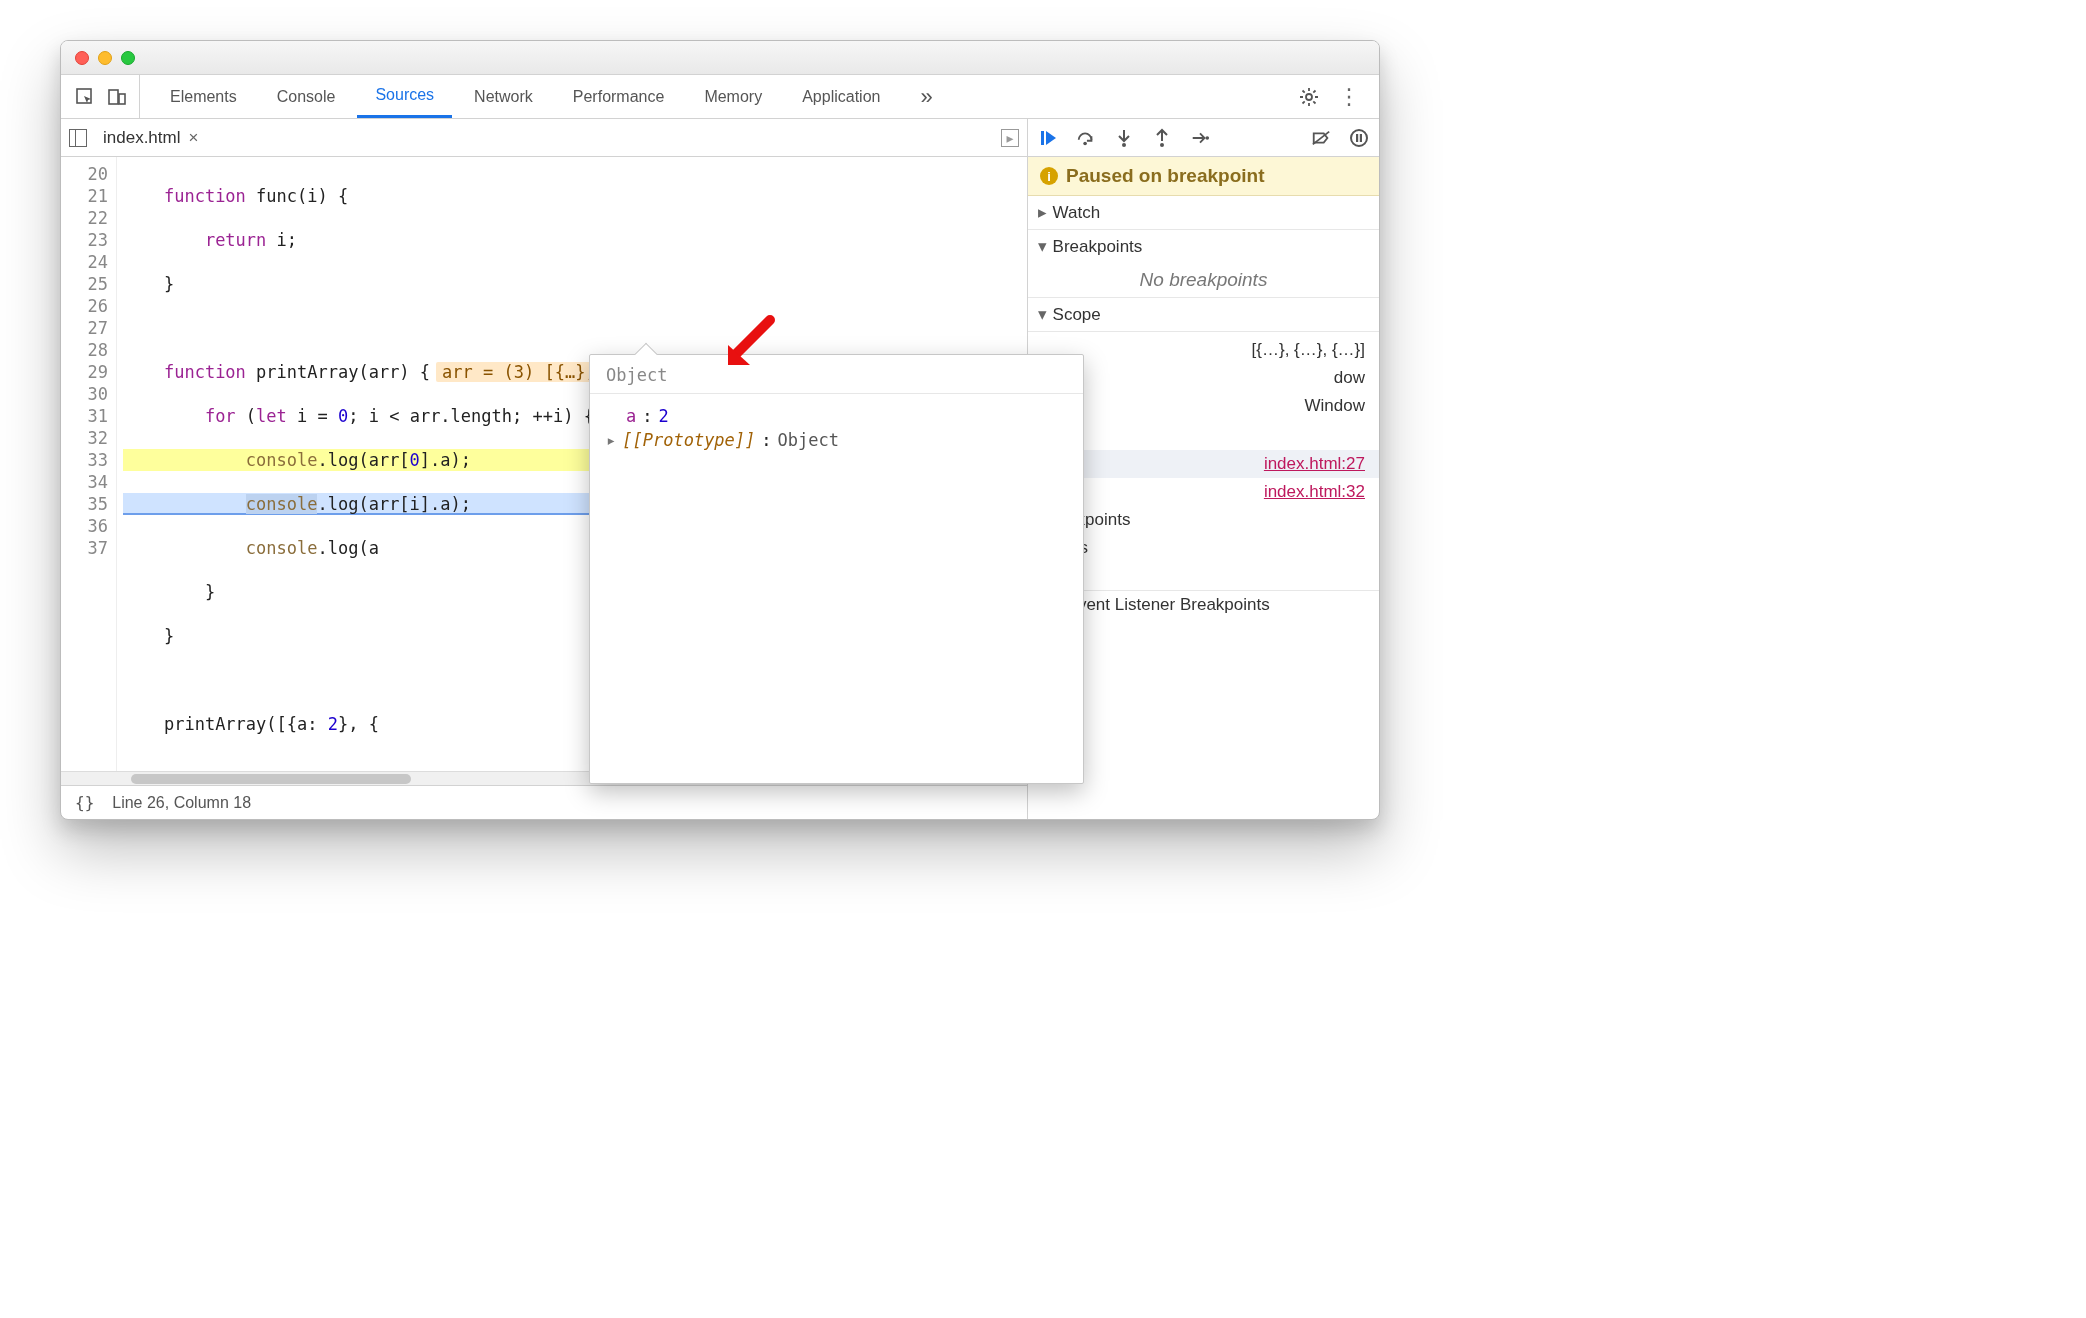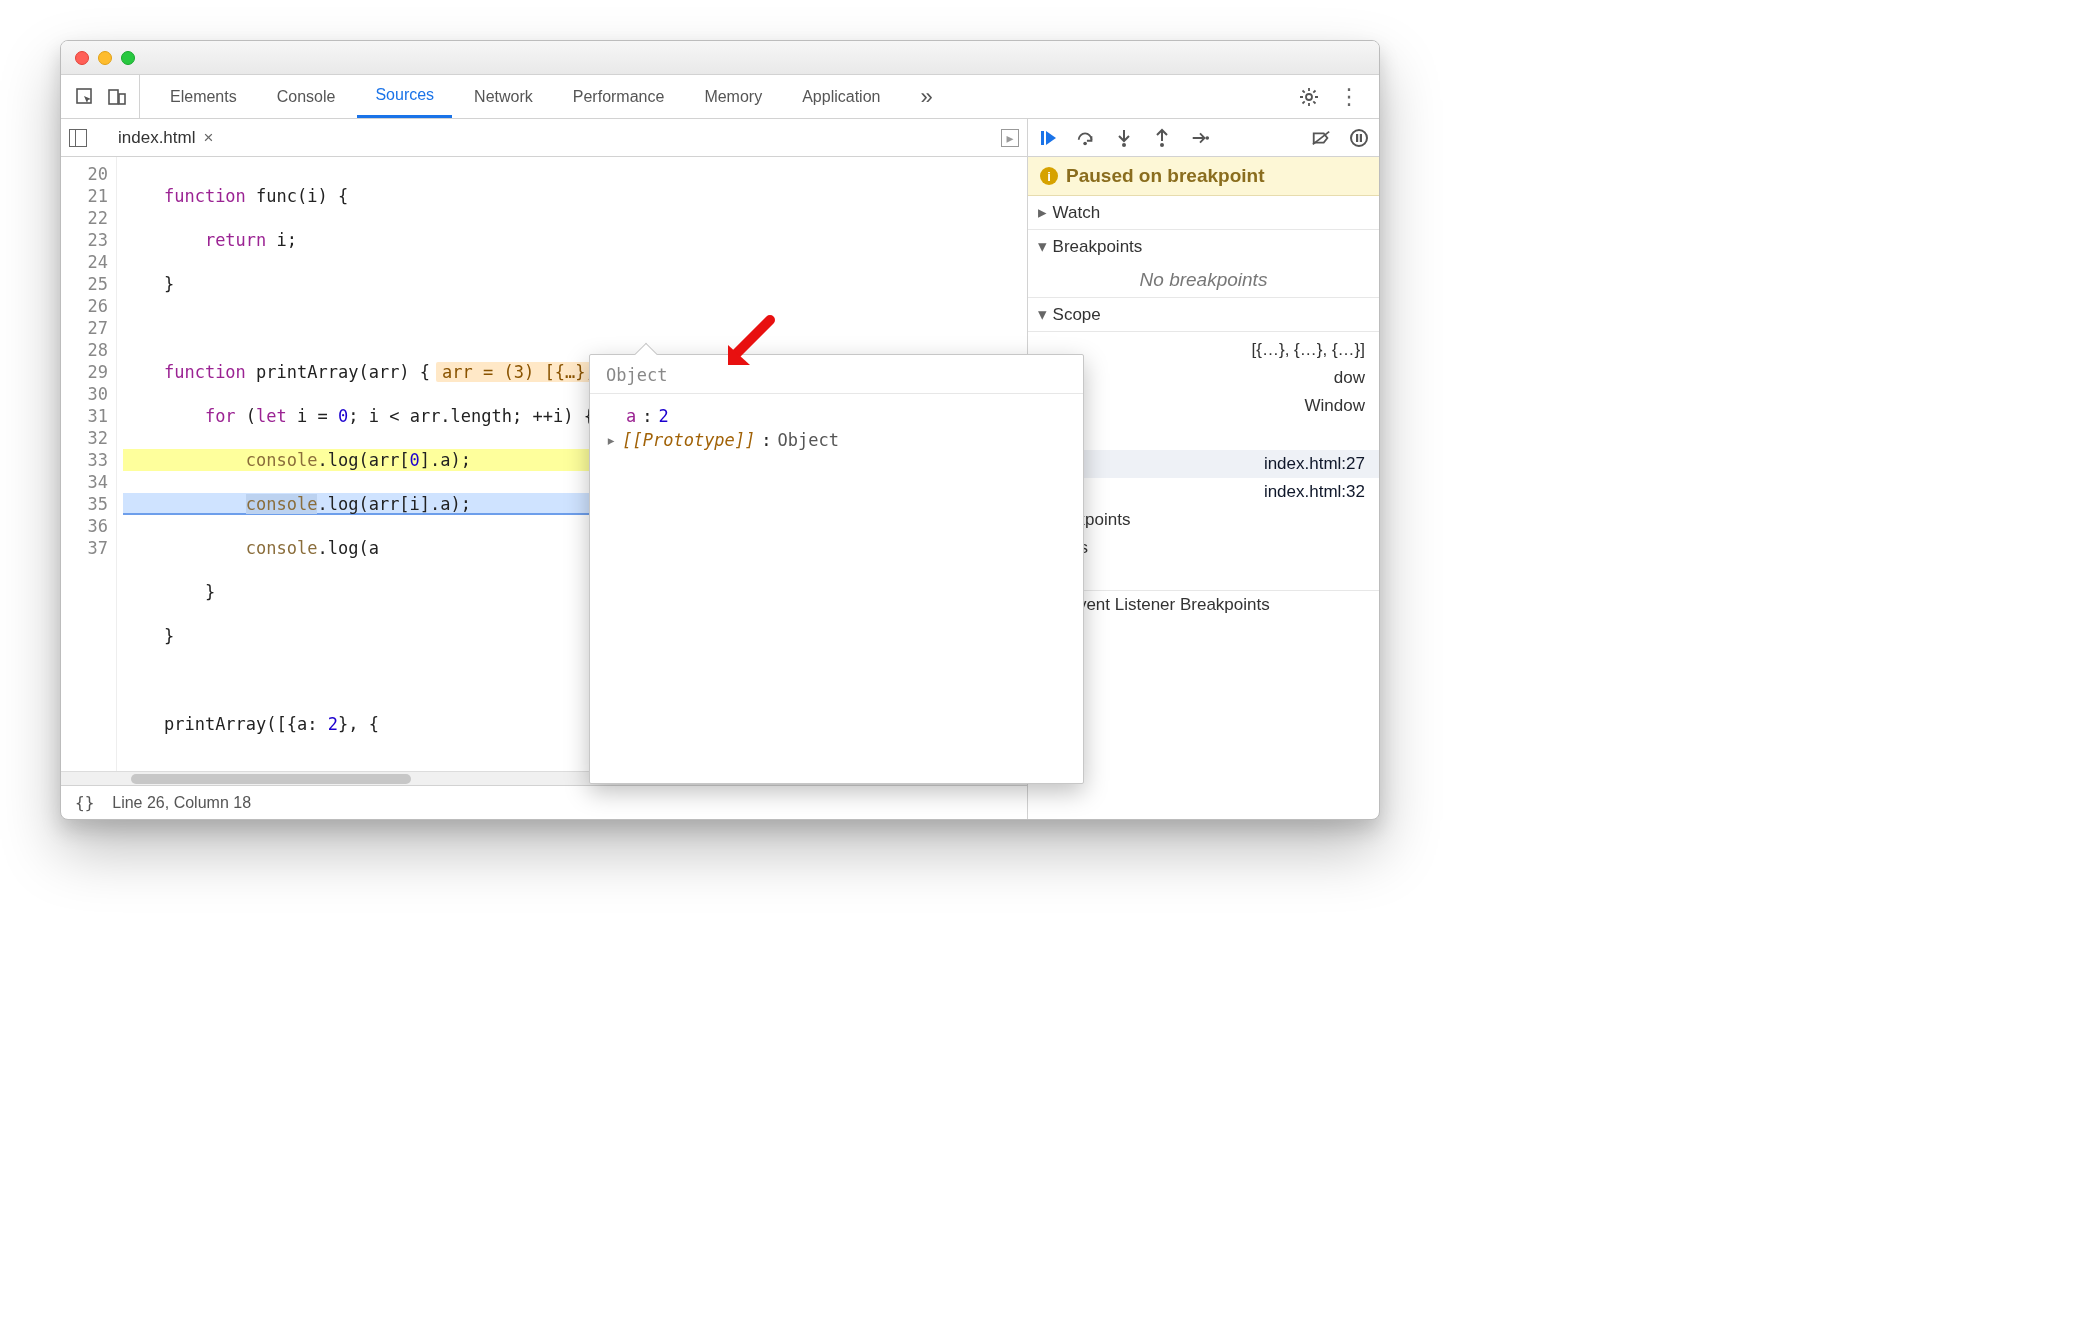--- a/index.html
+++ b/index.html
@@ -37,21 +37,21 @@
   .tree .row.sel{background:#e9e9e9;}
   .tree .ind1{padding-left:20px;} .tree .ind2{padding-left:44px;}
   .tri{width:10px;display:inline-block;color:#666;}
   .tri::before{content:"▾";}
   .frameico{width:15px;height:12px;border:1.5px solid #555;display:inline-block;}
   .cloudico{width:18px;height:12px;display:inline-block;position:relative;border:1.5px solid #555;border-radius:8px;}
   .fileico{width:12px;height:15px;border:1.5px solid #999;display:inline-block;background:#fff;}
 
   
   .editor { flex:1; display:flex; flex-direction:column; min-width:0; }
-  .ed-tabs { height:38px; border-bottom:1px solid #d2d2d2; display:flex; align-items:center; padding:0 8px; gap:19px;}
+  .ed-tabs { height:38px; border-bottom:1px solid #d2d2d2; display:flex; align-items:center; padding:0 8px; gap:4px;}
   .ed-tabs .filetab{display:flex; align-items:center; gap:8px; font-size:17px; color:#333;}
   .ed-tabs .closex{color:#666;}
   .ed-tabs .leftpane-toggle{width:18px;height:18px;border:1.5px solid #666;position:relative;margin-right:12px;}
   .ed-tabs .leftpane-toggle::after{content:"";position:absolute;left:5px;top:0;bottom:0;border-left:1.5px solid #666;}
   .ed-tabs .playico{margin-left:auto; width:18px;height:18px;border:1.5px solid #999;display:flex;align-items:center;justify-content:center;}
   .ed-tabs .playico::after{content:"▸"; color:#999;font-size:14px;}
   .code-wrap{flex:1; display:flex; font-family: Menlo, Consolas, monospace; font-size:17px; line-height:22px; overflow:hidden;}
   .gutter{width:56px; text-align:right; color:#888; padding:6px 8px 6px 0; background:#fff; border-right:1px solid #eee; user-select:none;}
   .gutter div{height:22px;}
   .code{flex:1; padding:6px 0 6px 6px; white-space:pre; position:relative; overflow-x:auto;}
@@ -73,21 +73,21 @@
   .dbg-toolbar .grp{display:flex; align-items:center; gap:18px;}
   .dbg-toolbar .ico{color:#555;}
   .pausebadge{background:#fdf7d6; border-bottom:1px solid #e7dcae; padding:8px 12px; display:flex; align-items:center; gap:8px; color:#8a6d1e; font-weight:600;}
   .pausebadge .i{width:18px;height:18px;border-radius:50%;background:#d6a200;color:#fff;display:flex;align-items:center;justify-content:center;font-size:13px;font-weight:700;}
   .section{border-bottom:1px solid #e7e7e7;}
   .sec-head{display:flex;align-items:center;gap:6px;padding:6px 10px;color:#333;font-size:17px;}
   .sec-head .tri2{color:#666;}
   .sec-body{padding:6px 12px;color:#777;font-style:italic;text-align:center;}
   .right-extra{padding:4px 0; font-size:17px;}
   .right-extra .row{display:flex; justify-content:flex-end; padding:4px 14px 4px 24px; color:#333;}
-  .right-extra .row .loc{color:#0f172a;}
+  .right-extra .row .loc{color:#be185d;text-decoration:underline;}
   .right-extra .row.sel{background:#eef1f6;}
   .cut{overflow:hidden;white-space:nowrap;}
 
   
   .hoverpop{position:absolute; left:589px; top:354px; width:495px; height:430px; background:#fff; border:1px solid #c7c7c7; box-shadow:0 8px 24px rgba(0,0,0,.25); border-radius:2px; z-index:50; font-family:Menlo,monospace; font-size:17px;}
   .hoverpop .pointer-notch{position:absolute; top:-9px; left:48px; width:16px; height:16px; background:#fff; border-left:1px solid #c7c7c7; border-top:1px solid #c7c7c7; transform:rotate(45deg);}
   .hoverpop .hp-title{padding:10px 16px 8px; color:#888; border-bottom:1px solid #e7e7e7;}
   .hoverpop .hp-body{padding:10px 16px;}
   .hoverpop .hp-row{display:flex; gap:6px; align-items:center; padding:2px 0;}
   .hoverpop .protokey{color:#a16207;}

